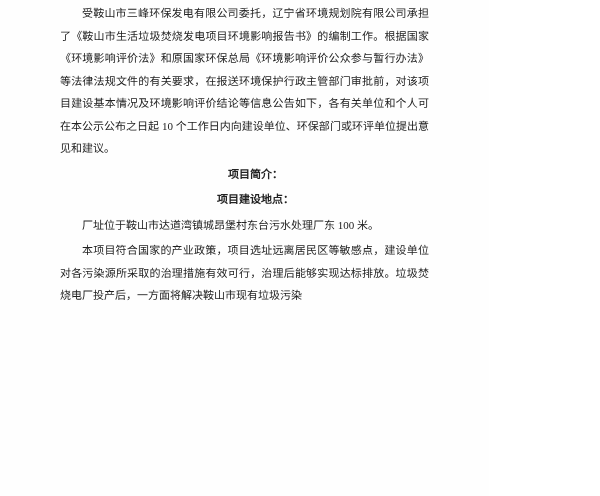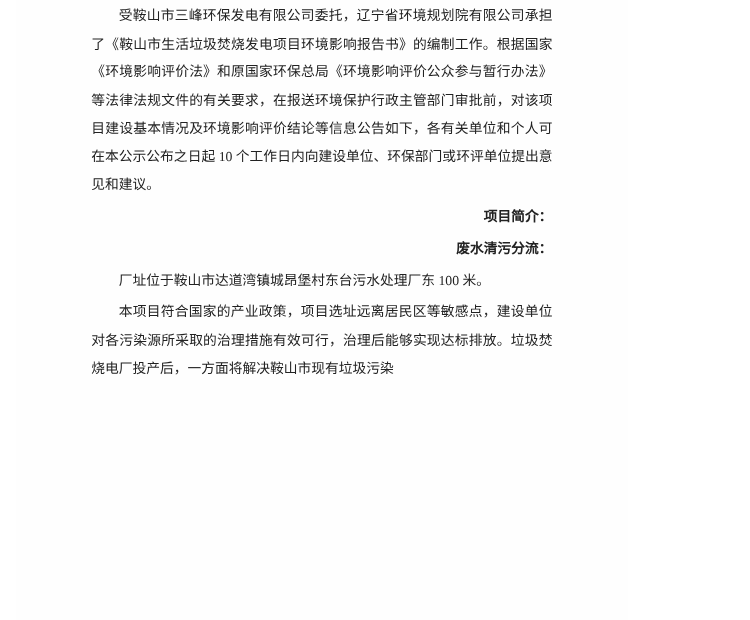--- a/index.html
+++ b/index.html
@@ -16,36 +16,35 @@
     box-sizing: border-box;
     width: 489px;
     height: 496px;
     padding: 2px 60px 0 60px;
     background: #fefefe;
     color: #222222;
     font-family: "Liberation Serif", "DejaVu Serif", serif;
     font-size: 11px;
     line-height: 22.5px;
     overflow: hidden;
-    margin-left: 13px;
   }
   .page p {
     margin: 0 0 3px 0;
     text-indent: 2em;
     text-align: justify;
     text-justify: inter-character;
     word-break: break-all;
   }
   .page p.heading {
     font-weight: bold;
-    text-align: right;
+    text-align: center;
   }
 </style>
 </head>
 <body>
 
 <div class="page" id="doc-root" style="background: rgb(254, 254, 254); color: rgb(34, 34, 34);">
     <p class="paragraph">受鞍山市三峰环保发电有限公司委托，辽宁省环境规划院有限公司承担了《鞍山市生活垃圾焚烧发电项目环境影响报告书》的编制工作。根据国家《环境影响评价法》和原国家环保总局《环境影响评价公众参与暂行办法》等法律法规文件的有关要求，在报送环境保护行政主管部门审批前，对该项目建设基本情况及环境影响评价结论等信息公告如下，各有关单位和个人可在本公示公布之日起 10 个工作日内向建设单位、环保部门或环评单位提出意见和建议。</p>
     <p class="heading">项目简介：</p>
-    <p class="heading">废水清污分流：</p>
+    <p class="heading">项目建设地点：</p>
     <p class="paragraph">厂址位于鞍山市达道湾镇城昂堡村东台污水处理厂东 100 米。</p>
     <p class="paragraph">本项目符合国家的产业政策，项目选址远离居民区等敏感点，建设单位对各污染源所采取的治理措施有效可行，治理后能够实现达标排放。垃圾焚烧电厂投产后，一方面将解决鞍山市现有垃圾污染</p>
   </div>
 
 </body></html>

